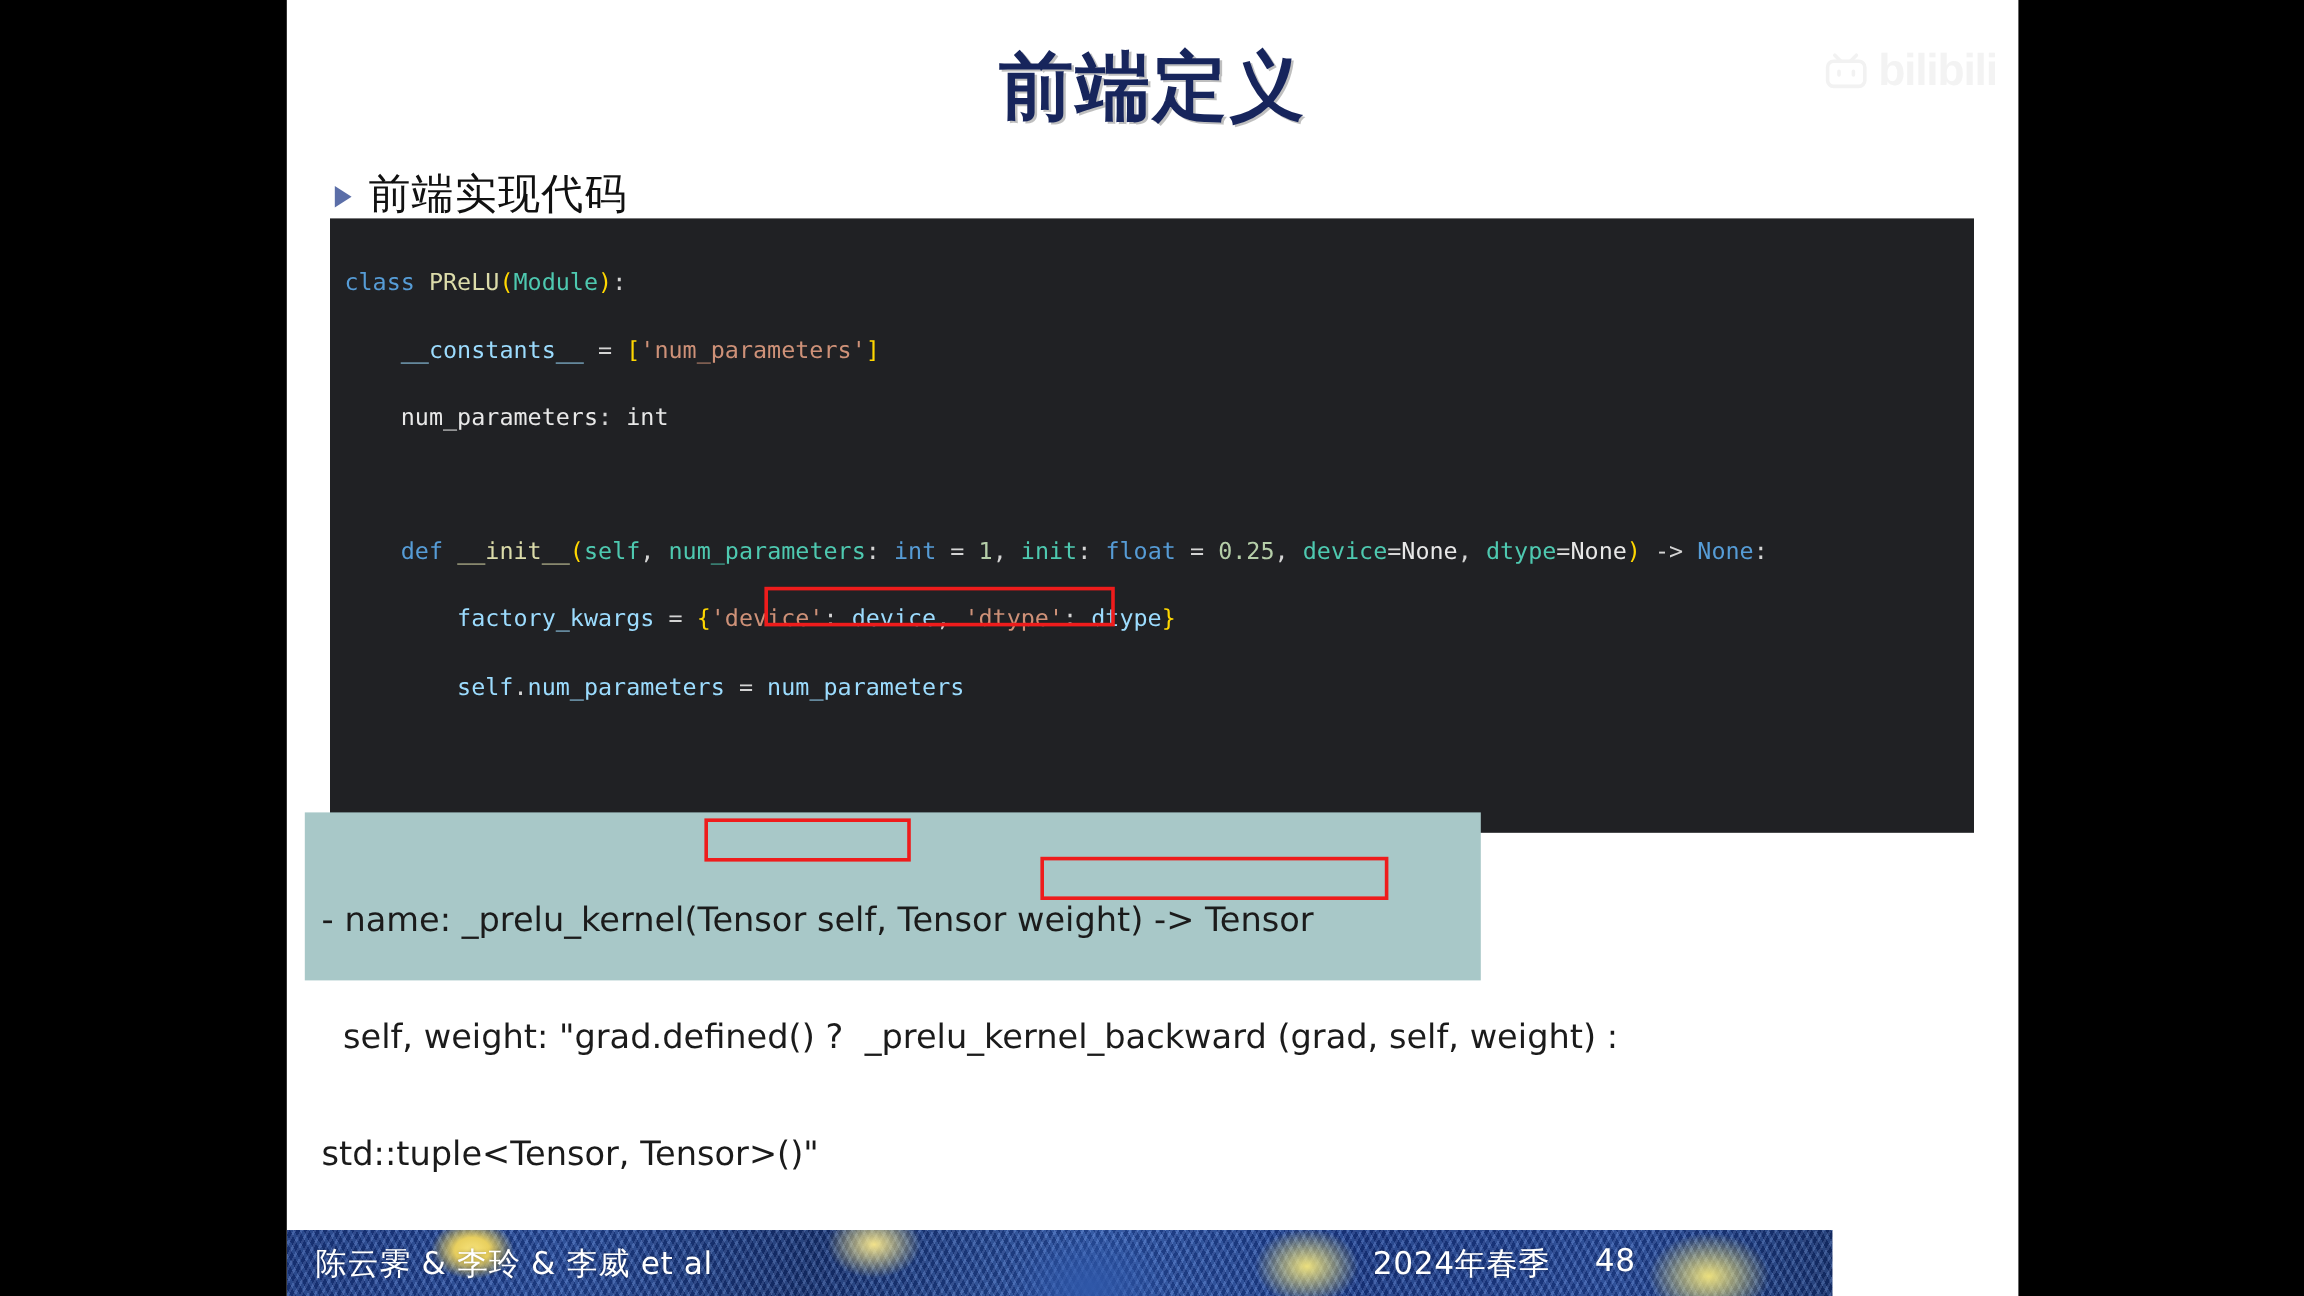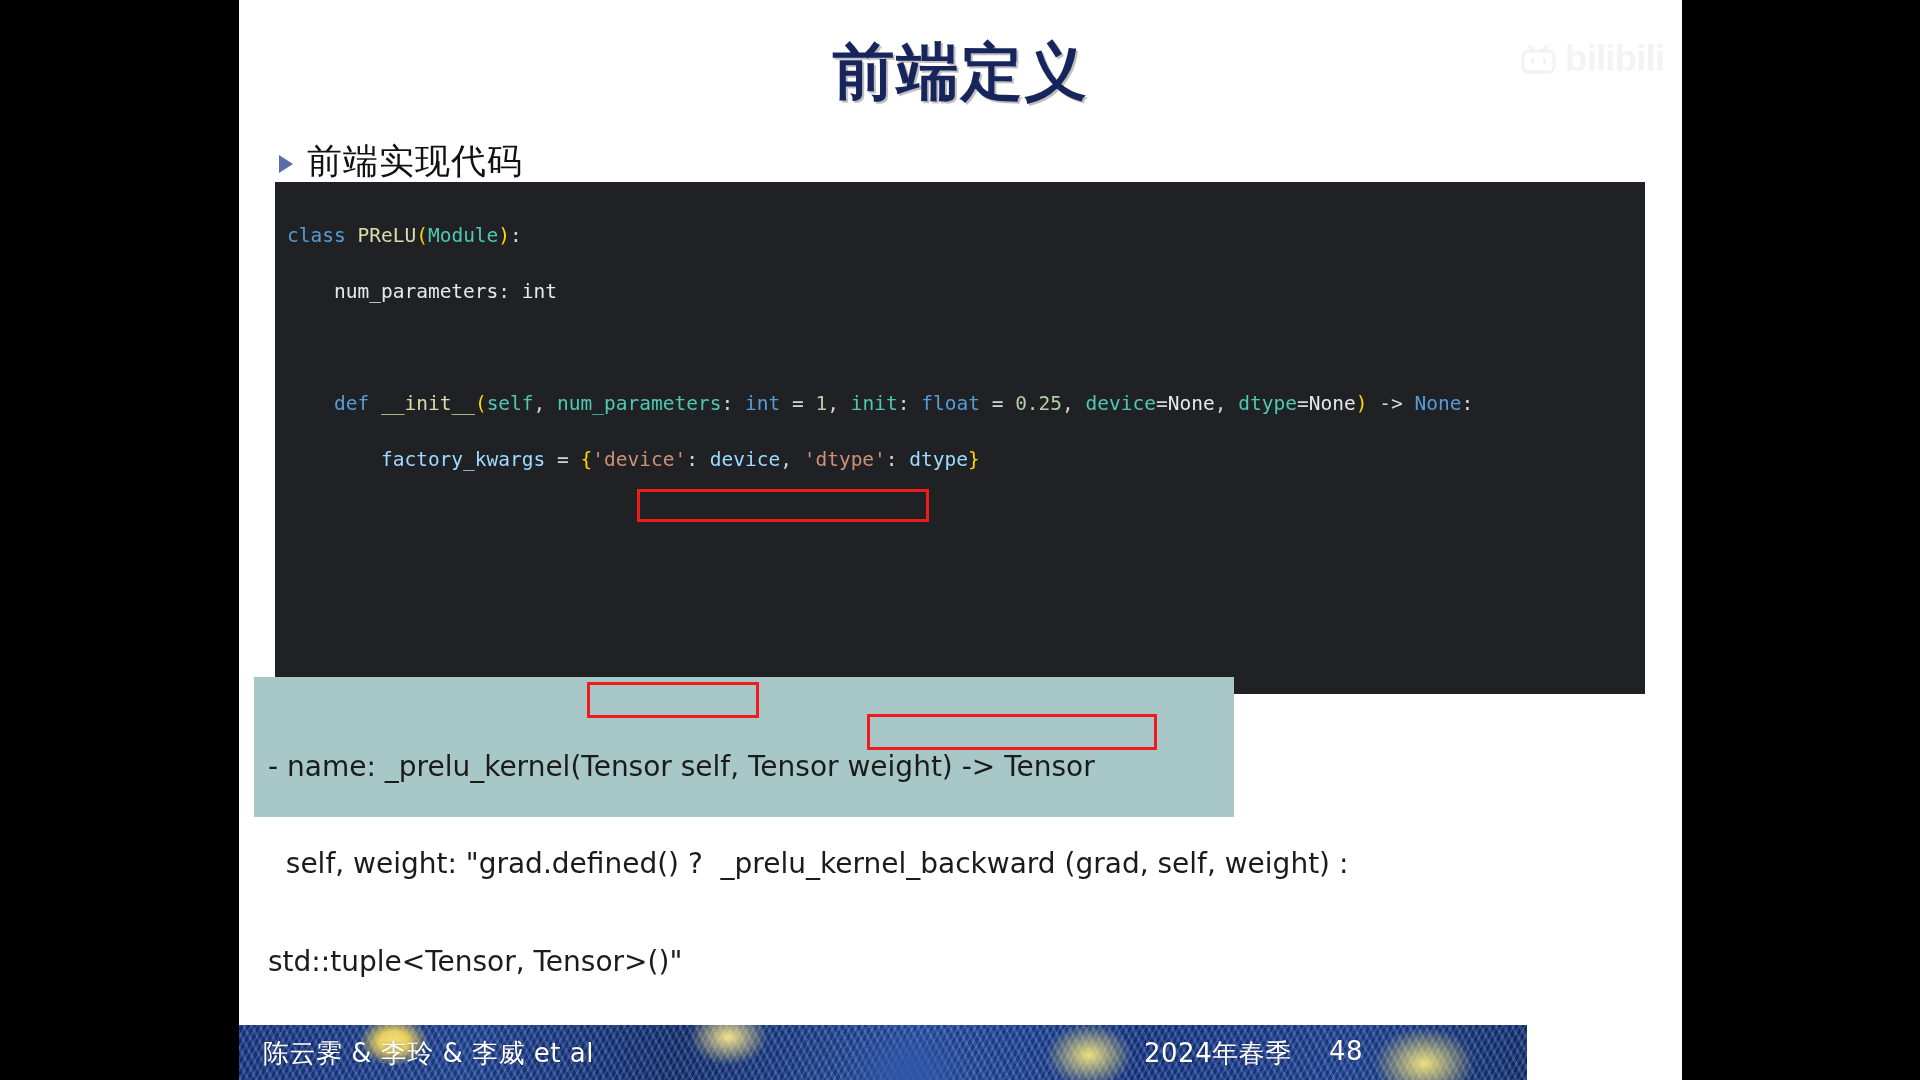--- a/index.html
+++ b/index.html
@@ -157,24 +157,26 @@
       <span class="bili-text">bilibili</span>
     </div>
 
     <div class="bullet-row" id="bullet1">
       <div class="bullet-tri"></div>
       <div class="bullet-text">前端实现代码</div>
     </div>
 
     <div class="code-block">
 <div class="code-line"><span class="tk-kw">class</span> <span class="tk-fn">PReLU</span><span class="tk-par1">(</span><span class="tk-cls">Module</span><span class="tk-par1">)</span><span class="tk-op">:</span></div>
+<div class="code-line">    <span class="tk-var">__constants__</span> <span class="tk-op">=</span> <span class="tk-par1">[</span><span class="tk-str">'num_parameters'</span><span class="tk-par1">]</span></div>
 <div class="code-line">    <span class="tk-none">num_parameters</span><span class="tk-op">:</span> <span class="tk-none">int</span></div>
 <div class="blank"></div>
 <div class="code-line">    <span class="tk-kw">def</span> <span class="tk-fn">__init__</span><span class="tk-par1">(</span><span class="tk-cls">self</span><span class="tk-op">,</span> <span class="tk-cls">num_parameters</span><span class="tk-op">:</span> <span class="tk-kw">int</span> <span class="tk-op">=</span> <span class="tk-num">1</span><span class="tk-op">,</span> <span class="tk-cls">init</span><span class="tk-op">:</span> <span class="tk-kw">float</span> <span class="tk-op">=</span> <span class="tk-num">0.25</span><span class="tk-op">,</span> <span class="tk-cls">device</span><span class="tk-op">=</span><span class="tk-none">None</span><span class="tk-op">,</span> <span class="tk-cls">dtype</span><span class="tk-op">=</span><span class="tk-none">None</span><span class="tk-par1">)</span> <span class="tk-op">-&gt;</span> <span class="tk-kw">None</span><span class="tk-op">:</span></div>
 <div class="code-line">        <span class="tk-var">factory_kwargs</span> <span class="tk-op">=</span> <span class="tk-par1">{</span><span class="tk-str">'device'</span><span class="tk-op">:</span> <span class="tk-var">device</span><span class="tk-op">,</span> <span class="tk-str">'dtype'</span><span class="tk-op">:</span> <span class="tk-var">dtype</span><span class="tk-par1">}</span></div>
+<div class="code-line">        <span class="tk-var">self</span><span class="tk-op">.</span><span class="tk-var">num_parameters</span> <span class="tk-op">=</span> <span class="tk-var">num_parameters</span></div>
 
 
 
 
 
 
 
 
     </div>
     <div class="hl-code"></div>

